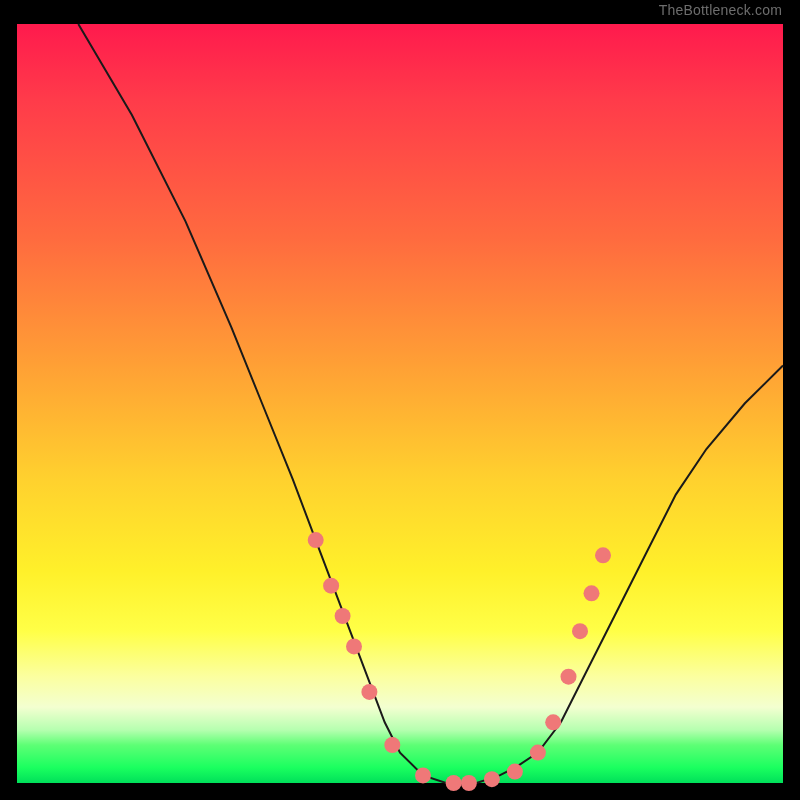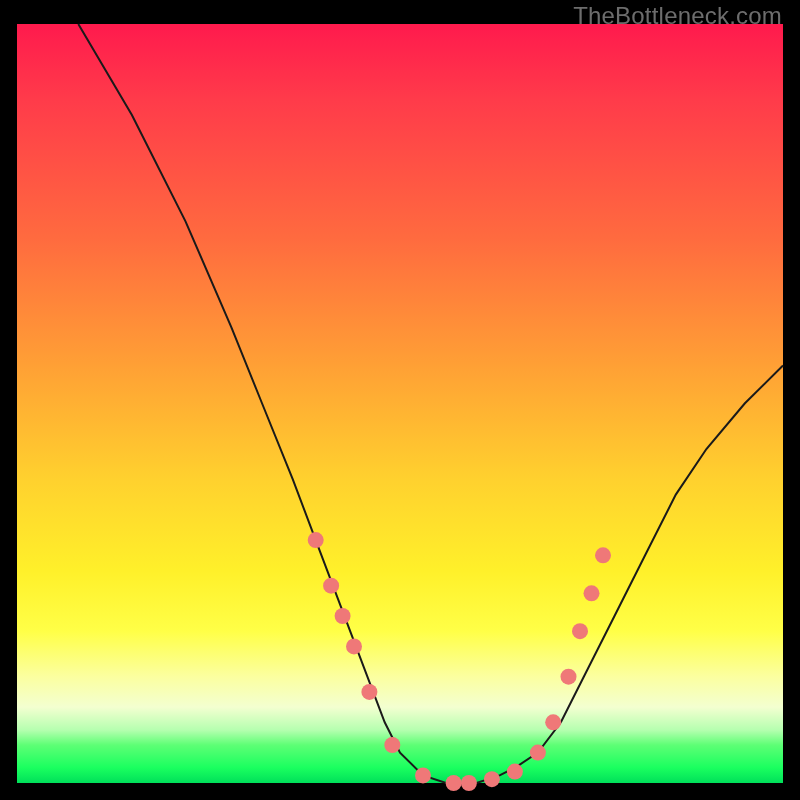--- a/index.html
+++ b/index.html
@@ -48,21 +48,21 @@
     top: 0;
     width: 766px;
     height: 759px;
     overflow: visible;
   }
   .watermark {
     position: absolute;
     top: 2px;
     right: 18px;
     font-family: Arial, Helvetica, sans-serif;
-    font-size: 24px;
+    font-size: 14px;
     color: #6d6d6d;
     letter-spacing: 0.2px;
     user-select: none;
   }
 </style>
 </head>
 <body>
 
 <div class="frame">
   <div class="plot-area"></div>

